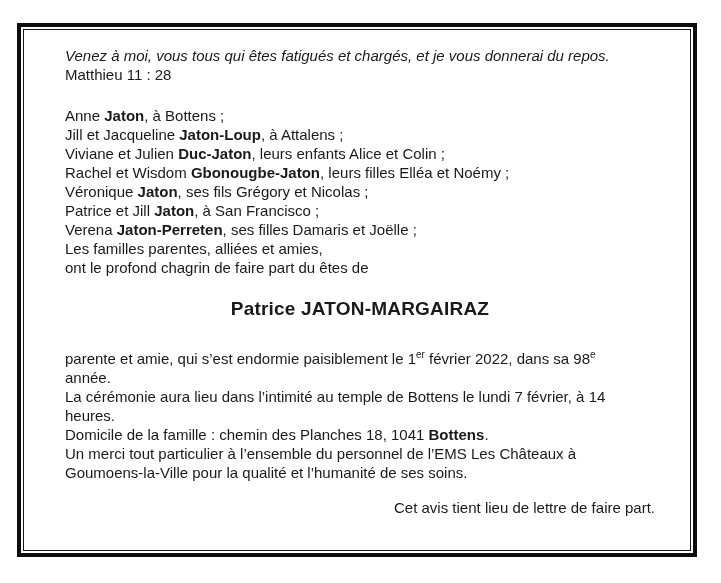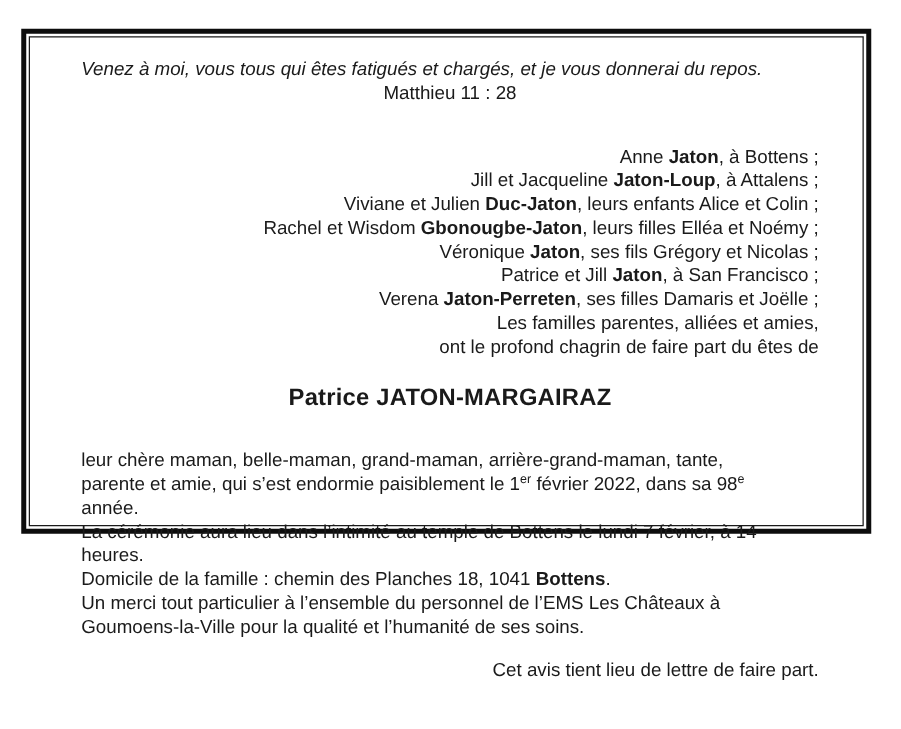--- a/index.html
+++ b/index.html
@@ -9,42 +9,42 @@
     overflow: hidden;
   }
   body {
     font-family: "Liberation Sans", sans-serif;
     color: #1a1a1a;
     position: relative;
   }
   .frame-outer {
     position: absolute;
     left: 17px; top: 23px;
-    width: 680px; height: 404px;
+    width: 680px; height: 534px;
     border: 4px solid #0d0d0d;
   }
   .frame-inner {
     position: absolute;
     inset: 2px;
     border: 1px solid #1a1a1a;
   }
   .content {
     padding: 16px 35px 0 41px;
     font-size: 15px;
     line-height: 19px;
   }
   .line { white-space: nowrap; }
   .quote {
     font-style: italic;
     white-space: nowrap;
   }
   .quote-source {
-    text-align: center;
+    text-align: left;
   }
-  .family-list { margin-top: 32px; text-align: right; }
+  .family-list { margin-top: 22px; }
   b, .bold { font-weight: 700; }
   .deceased {
     margin-top: 20px;
     margin-bottom: 28px;
     text-align: center;
     font-size: 19px;
     line-height: 24px;
     font-weight: 700;
     letter-spacing: 0.2px;
   }
@@ -75,21 +75,20 @@
         <p class="line"><span>Véronique </span><b>Jaton</b><span>, ses fils Grégory et Nicolas ;</span></p>
         <p class="line"><span>Patrice et Jill </span><b>Jaton</b><span>, à San Francisco ;</span></p>
         <p class="line"><span>Verena </span><b>Jaton-Perreten</b><span>, ses filles Damaris et Joëlle ;</span></p>
         <p class="line">Les familles parentes, alliées et amies,</p>
         <p class="line">ont le profond chagrin de faire part du êtes de</p>
       </div>
 
       <h1 class="deceased">Patrice JATON-MARGAIRAZ</h1>
 
       <div class="notice">
-        <p class="line">leur chère maman, belle-maman, grand-maman, arrière-grand-maman, tante,</p>
         <p class="line"><span>parente et amie, qui s’est endormie paisiblement le 1</span><sup>er</sup><span> février 2022, dans sa 98</span><sup>e</sup></p>
         <p class="line">année.</p>
         <p class="line">La cérémonie aura lieu dans l’intimité au temple de Bottens le lundi 7 février, à 14</p>
         <p class="line">heures.</p>
         <p class="line"><span>Domicile de la famille : chemin des Planches 18, 1041 </span><b>Bottens</b><span>.</span></p>
         <p class="line">Un merci tout particulier à l’ensemble du personnel de l’EMS Les Châteaux à</p>
         <p class="line">Goumoens-la-Ville pour la qualité et l’humanité de ses soins.</p>
       </div>
 
       <p class="final">Cet avis tient lieu de lettre de faire part.</p>

